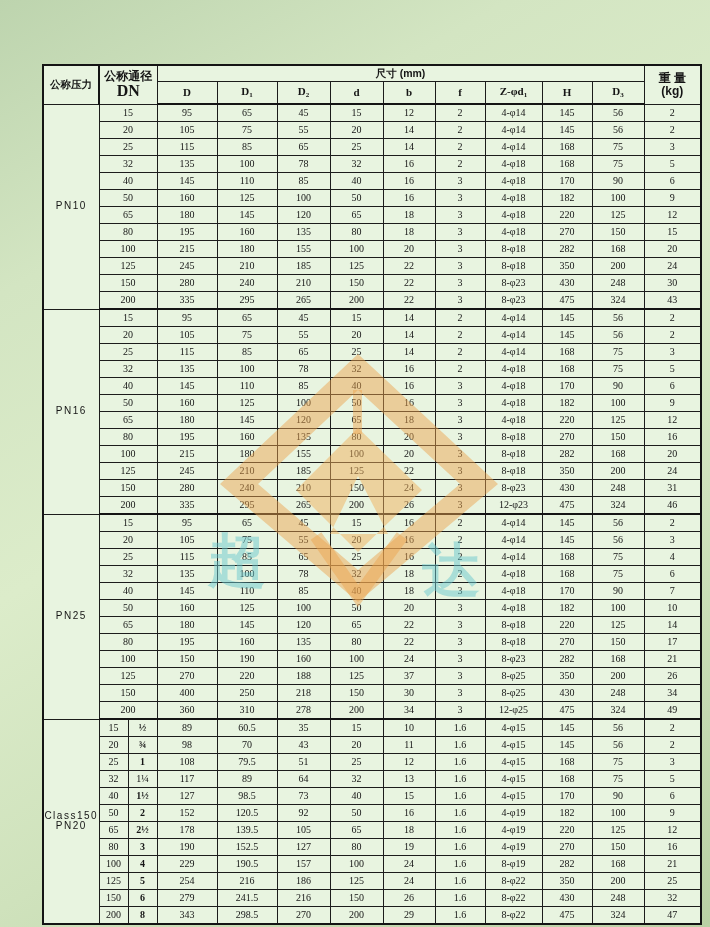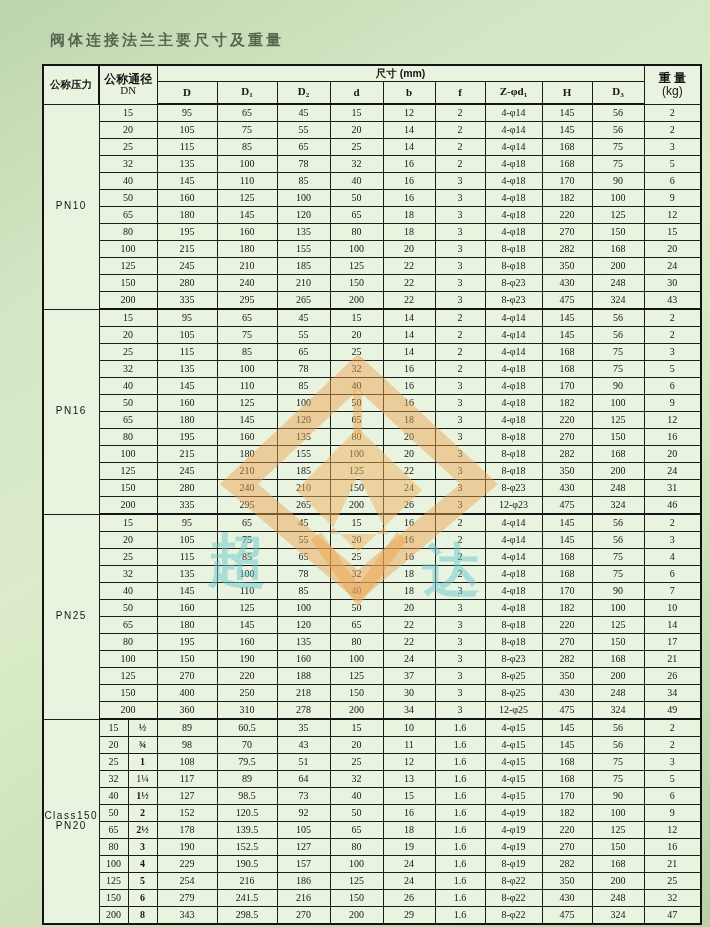--- a/index.html
+++ b/index.html
@@ -33,21 +33,20 @@
   .wm .cjk{position:absolute;font-family:sans-serif;font-weight:bold;
         font-size:58px;color:rgba(105,200,205,0.5);}
   .wm .cjk.left{left:208px;top:522px;}
   .wm .cjk.right{left:422px;top:532px;}
 </style>
 </head>
 <body>
 
 <div class="page">
 
-  <div class="page-title">阀体连接法兰主要尺寸及重量</div>
 
   <table class="dim">
     <colgroup>
       <col style="width:56px">
         <col style="width:29px">
         <col style="width:29px">
       <col style="width:60px">
         <col style="width:60px">
         <col style="width:53px">
       <col style="width:53px">
@@ -56,26 +55,26 @@
       <col style="width:57px">
         <col style="width:50px">
         <col style="width:52px">
       <col style="width:57px">
     </colgroup>
     <thead>
       <tr class="hdr1">
         <th rowspan="2" style="border-right:2px solid #141414">公称压力</th>
         <th rowspan="2" colspan="2">
           <span class="hdr-small">公称通径</span>
-          <span class="hdr-small" style="font-family:'Liberation Serif',serif;font-weight:normal;font-size:11px">DN</span>
+          <span class="hdr-small" style="font-family:'Liberation Serif',serif;font-weight:bold;font-size:16px">DN</span>
         </th>
         <th colspan="9">尺寸 (mm)</th>
         <th rowspan="2" class="wt">
           <span class="hdr-small">重 量</span>
-          <span class="hdr-small" style="font-weight:normal">(kg)</span>
+          <span class="hdr-small" style="font-weight:bold">(kg)</span>
         </th>
       </tr>
       <tr class="hdr2" id="dims-row">
           <th class="dim-letter">D</th>
           <th class="dim-letter">D<sub>1</sub></th>
           <th class="dim-letter">D<sub>2</sub></th>
           <th class="dim-letter">d</th>
           <th class="dim-letter">b</th>
           <th class="dim-letter">f</th>
           <th class="dim-letter">Z-φd<sub>1</sub></th>

